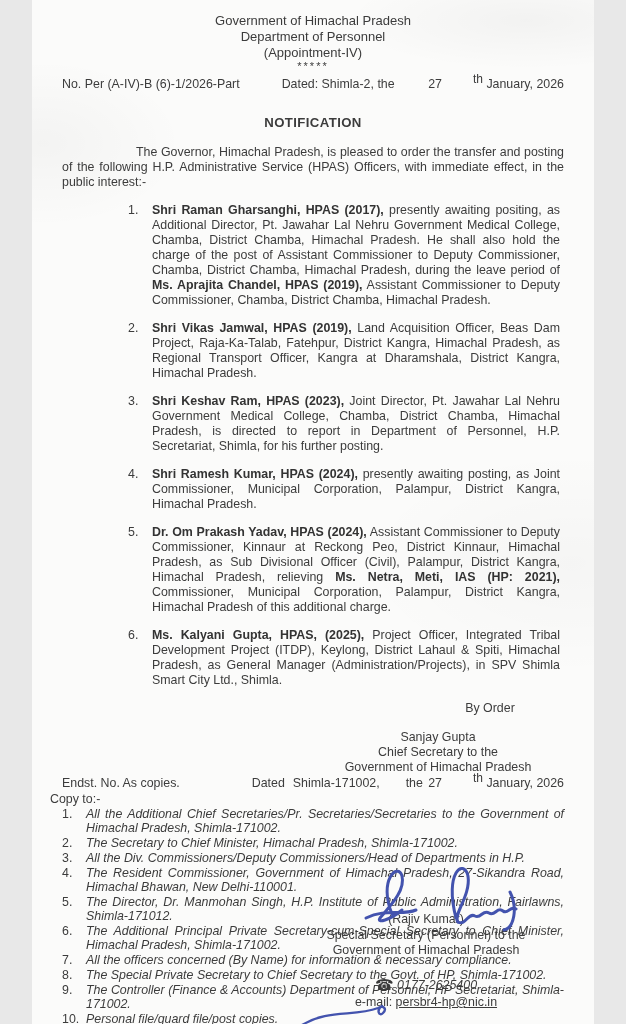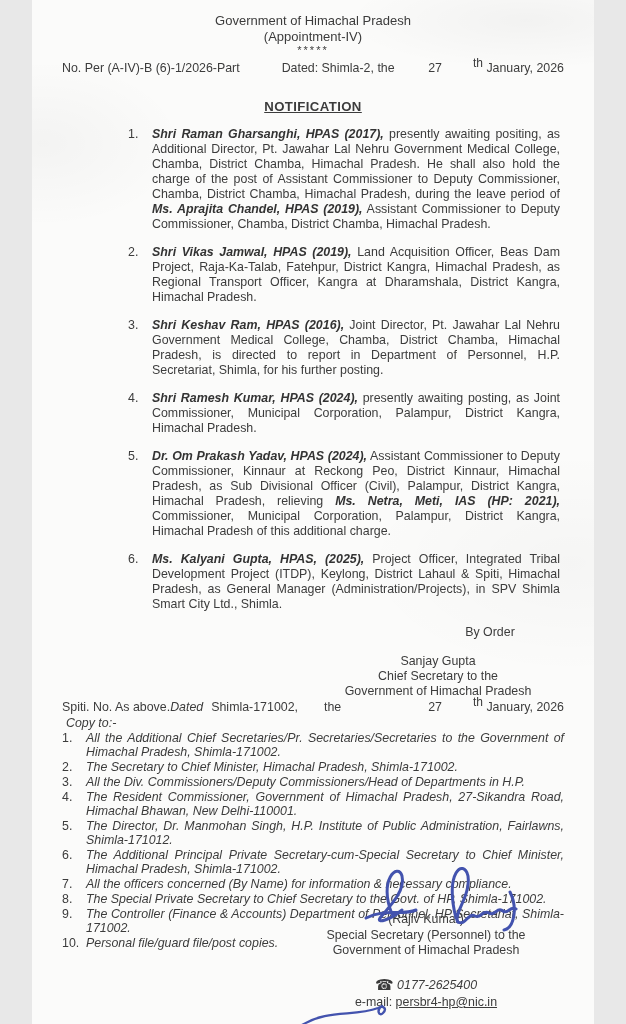--- a/index.html
+++ b/index.html
@@ -20,82 +20,84 @@
     color:#3c3c3c;
   }
   .center{text-align:center;}
   .header{padding-top:13px;font-size:13px;line-height:16px;}
   .stars{font-size:11px;letter-spacing:2px;line-height:10px;}
   .ref-row{display:flex;margin:6px 30px 0 30px;align-items:center;}
   .ref-dated{margin-left:42px;}
   .ref-date{margin-left:auto;}
   sup{font-size:12px;line-height:0;margin-left:31px;}
   .title{margin-top:23px;font-size:13.2px;font-weight:bold;letter-spacing:0.4px;}
-  .title span{text-decoration:underline;margin-top:48px;}
+  .title span{margin-top:48px;}
   .intro{margin:15px 30px 0 30px;text-align:justify;text-indent:74px;}
   .orders{margin:13px 34px 0 96px;}
   .order-item{display:flex;margin-bottom:13px;}
   .order-num{flex:none;width:24px;}
   .order-text{flex:1;margin:0;text-align:justify;}
-  .b{font-weight:bold;color:#333;font-style:italic;}
+  .b{font-weight:bold;color:#333;}
   .by-order{margin-top:9px;margin-left:403px;width:110px;text-align:center;}
   .sig1{margin-top:14px;margin-left:auto;margin-right:16px;width:280px;text-align:center;}
   .endst-row{display:flex;margin:1px 30px 0 30px;align-items:baseline;}
-  .endst-dated{font-style:italic;}
+  .endst-dated{margin-left:72px;}
   .endst-place{margin-left:8px;}
   .endst-the{margin-left:26px;}
   .endst-date{margin-left:auto;}
-  .copy-label{margin:1px 30px 0 34px;font-style:italic;}
+  .copy-label{margin:1px 30px 0 18px;}
   .copy-list{margin:0 30px 0 30px;line-height:14px;}
   .copy-item{display:flex;margin-bottom:1px;}
   .copy-num{flex:none;width:24px;}
   .copy-text{flex:1;margin:0;text-align:justify;font-style:italic;}
   .sig2{position:absolute;top:912px;right:12px;width:312px;text-align:center;line-height:15.5px;}
   .sig2 .sign-svg{position:absolute;top:-56px;left:88px;}
   .phone-row{margin-top:19px;font-style:italic;}
   .phone-icon{font-family:"DejaVu Sans", sans-serif;font-size:15px;color:#3a3a3a;vertical-align:-1px;}
   .email-row{position:relative;margin-top:2px;}
   .email-link{text-decoration:underline;color:#3c3c3c;cursor:pointer;}
   .flourish-svg{position:absolute;left:28px;top:6px;}
 </style>
 </head>
 <body>
 
 <div class="page">
 
   <div class="header center">
     <div>Government of Himachal Pradesh</div>
+    <div>Department of Personnel</div>
     <div>(Appointment-IV)</div>
     <div class="stars">*****</div>
   </div>
 
   <div class="ref-row">
     <span>No. Per (A-IV)-B (6)-1/2026-Part</span>
     <span class="ref-dated">Dated: Shimla-2, the</span>
     <span class="ref-date"><span>27</span><sup>th</sup><span> January, 2026</span></span>
   </div>
 
   <div class="title center"><span>NOTIFICATION</span></div>
 
+  <p class="intro">The Governor, Himachal Pradesh, is pleased to order the transfer and posting of the following H.P. Administrative Service (HPAS) Officers, with immediate effect, in the public interest:-</p>
 
   <div class="orders">
 
     <div class="order-item">
       <span class="order-num">1.</span>
       <p class="order-text"><span class="b">Shri Raman Gharsanghi, HPAS (2017),</span><span> presently awaiting positing, as Additional Director, Pt. Jawahar Lal Nehru Government Medical College, Chamba, District Chamba, Himachal Pradesh. He shall also hold the charge of the post of Assistant Commissioner to Deputy Commissioner, Chamba, District Chamba, Himachal Pradesh, during the leave period of </span><span class="b">Ms. Aprajita Chandel, HPAS (2019),</span><span> Assistant Commissioner to Deputy Commissioner, Chamba, District Chamba, Himachal Pradesh.</span></p>
     </div>
 
     <div class="order-item">
       <span class="order-num">2.</span>
       <p class="order-text"><span class="b">Shri Vikas Jamwal, HPAS (2019),</span><span> Land Acquisition Officer, Beas Dam Project, Raja-Ka-Talab, Fatehpur, District Kangra, Himachal Pradesh, as Regional Transport Officer, Kangra at Dharamshala, District Kangra, Himachal Pradesh.</span></p>
     </div>
 
     <div class="order-item">
       <span class="order-num">3.</span>
-      <p class="order-text"><span class="b">Shri Keshav Ram, HPAS (2016),</span><span> Joint Director, Pt. Jawahar Lal Nehru Government Medical College, Chamba, District Chamba, Himachal Pradesh, is directed to report in Department of Personnel, H.P. Secretariat, Shimla, for his further posting.</span></p>
+      <p class="order-text"><span class="b">Shri Keshav Ram, HPAS (2023),</span><span> Joint Director, Pt. Jawahar Lal Nehru Government Medical College, Chamba, District Chamba, Himachal Pradesh, is directed to report in Department of Personnel, H.P. Secretariat, Shimla, for his further posting.</span></p>
     </div>
 
     <div class="order-item">
       <span class="order-num">4.</span>
       <p class="order-text"><span class="b">Shri Ramesh Kumar, HPAS (2024),</span><span> presently awaiting posting, as Joint Commissioner, Municipal Corporation, Palampur, District Kangra, Himachal Pradesh.</span></p>
     </div>
 
     <div class="order-item">
       <span class="order-num">5.</span>
       <p class="order-text"><span class="b">Dr. Om Prakash Yadav, HPAS (2024),</span><span> Assistant Commissioner to Deputy Commissioner, Kinnaur at Reckong Peo, District Kinnaur, Himachal Pradesh, as Sub Divisional Officer (Civil), Palampur, District Kangra, Himachal Pradesh, relieving </span><span class="b">Ms. Netra, Meti, IAS (HP: 2021),</span><span> Commissioner, Municipal Corporation, Palampur, District Kangra, Himachal Pradesh of this additional charge.</span></p>
@@ -110,21 +112,21 @@
 
   <div class="by-order">By Order</div>
 
   <div class="sig1">
     <div>Sanjay Gupta</div>
     <div>Chief Secretary to the</div>
     <div>Government of Himachal Pradesh</div>
   </div>
 
   <div class="endst-row">
-    <span>Spiti. No. As above.</span>
+    <span>Endst. No. As copies.</span>
     <span class="endst-dated">Dated</span>
     <span class="endst-place">Shimla-171002,</span>
     <span class="endst-the">the</span>
     <span class="endst-date"><span>27</span><sup>th</sup><span> January, 2026</span></span>
   </div>
 
   <div class="copy-label">Copy to:-</div>
   <div class="copy-list">
     <div class="copy-item">
         <span class="copy-num">1.</span>

